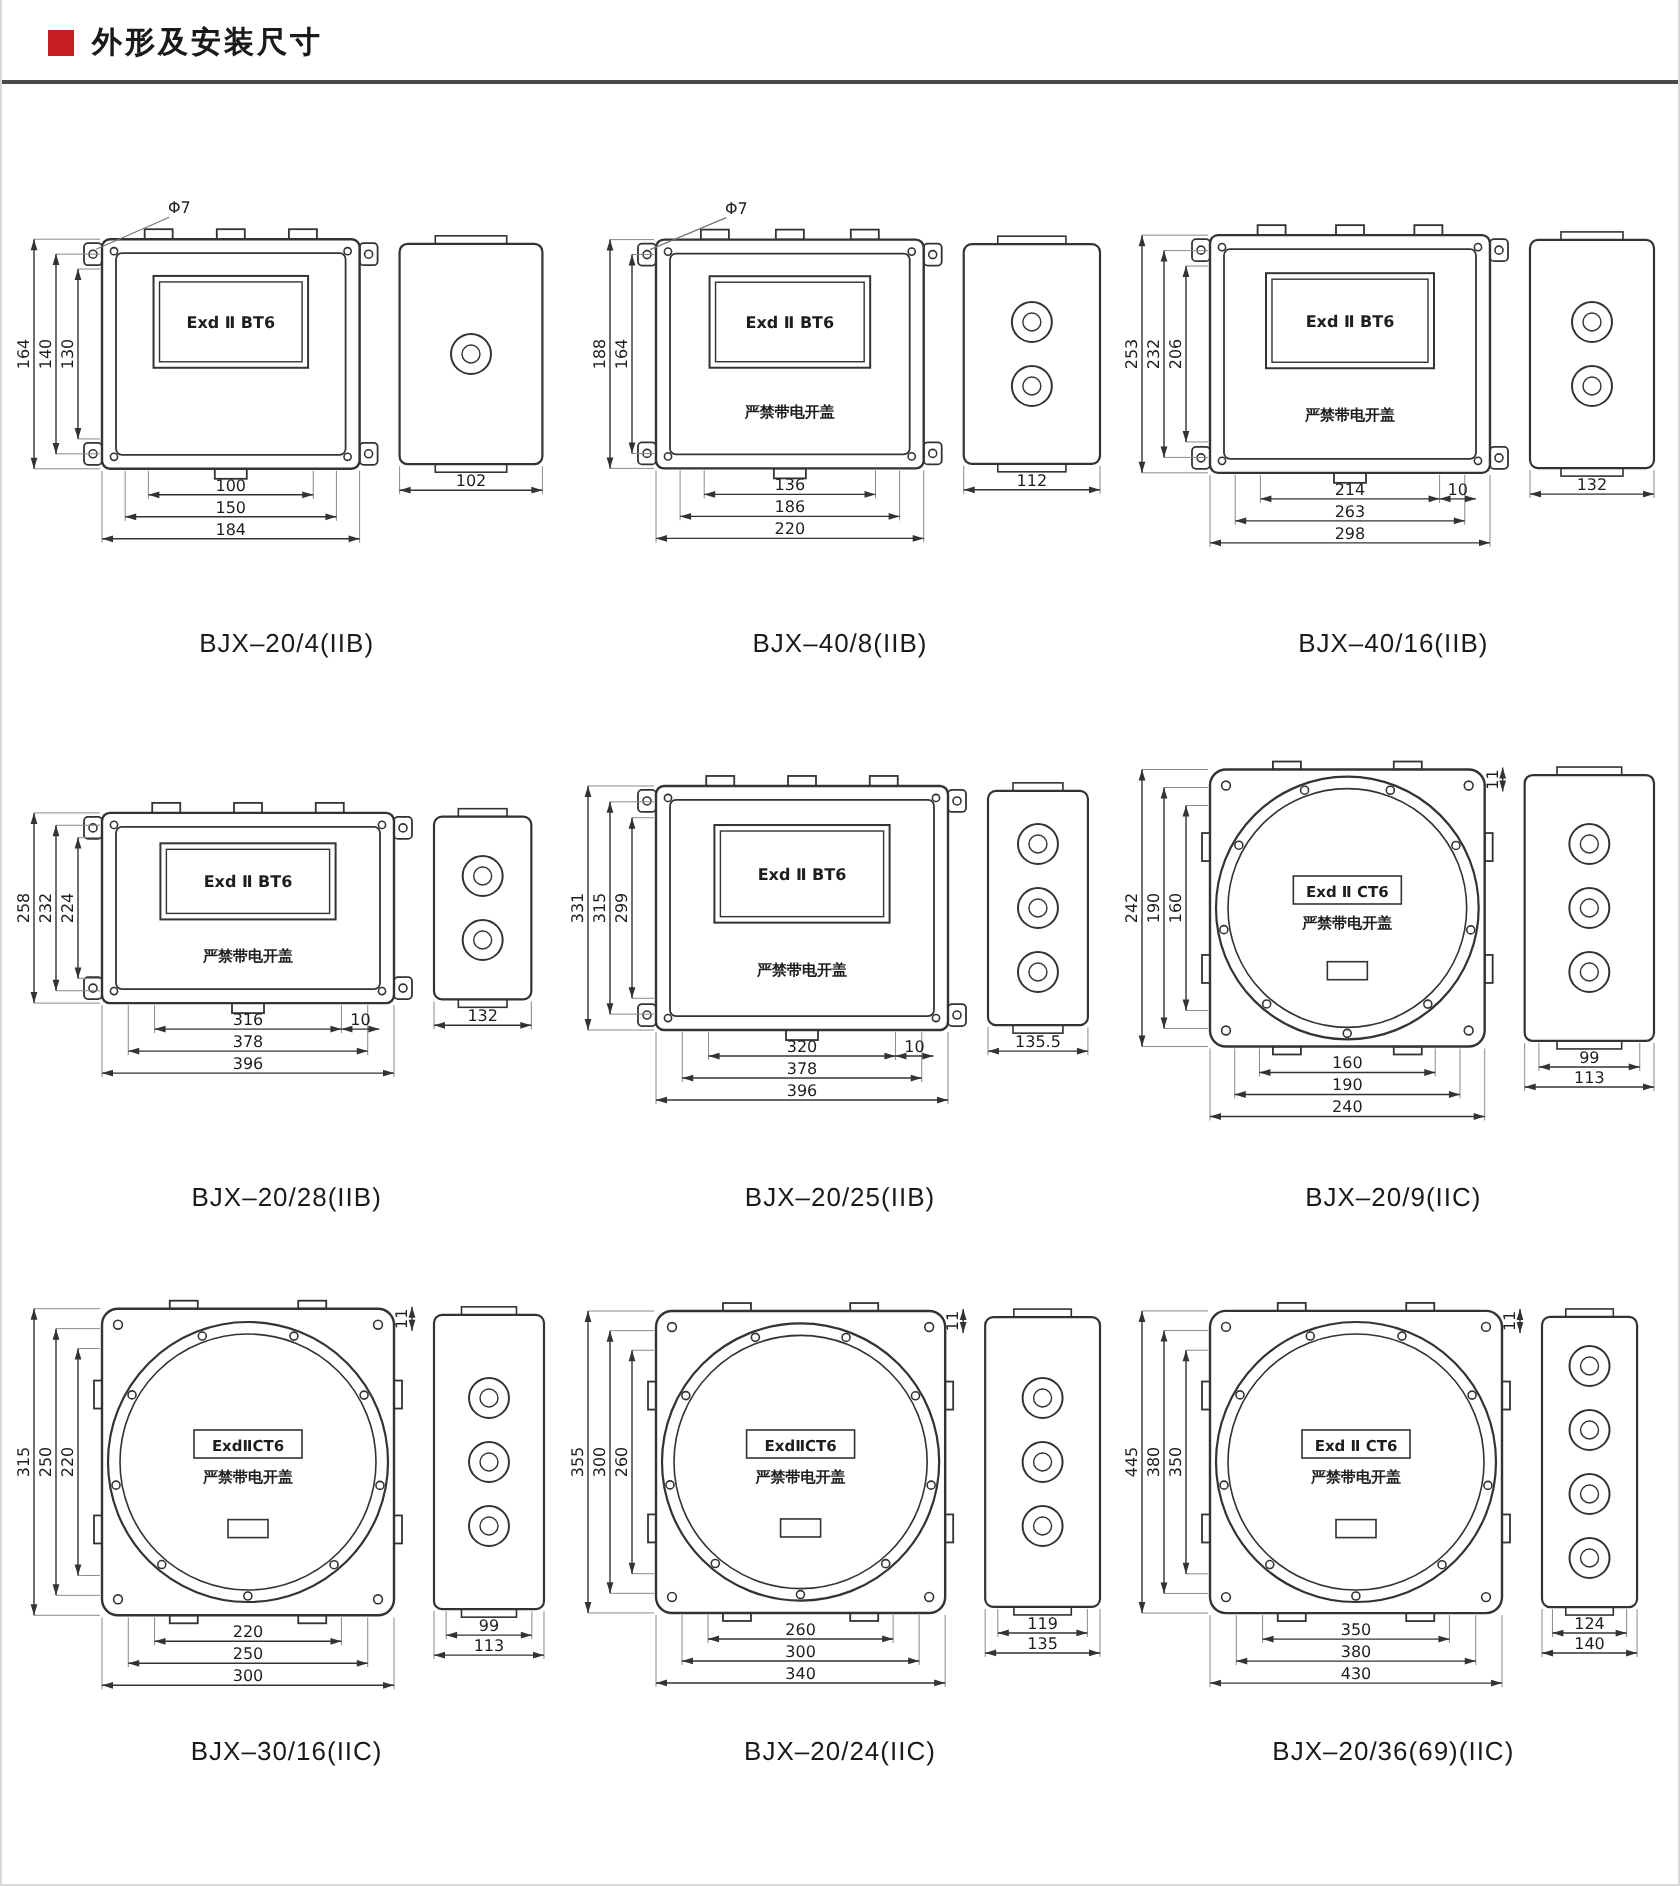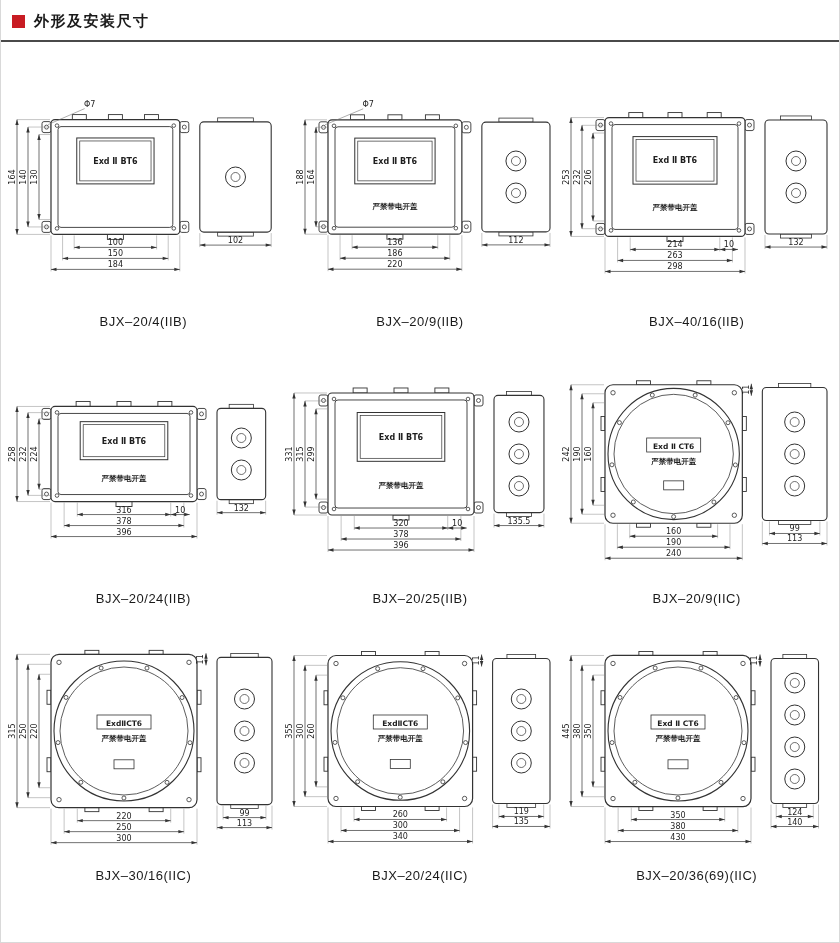--- a/index.html
+++ b/index.html
@@ -12,21 +12,21 @@
   .page {
     width:840px; height:943px;
     border-left:1px solid #d9d9d9;
     border-right:1px solid #d9d9d9;
     border-bottom:1px solid #d9d9d9;
     overflow:hidden;
     background:#fff;
   }
   header {
     display:flex; align-items:center; gap:9px;
-    padding:12px 10px 9px 11px;
+    padding:12px 10px 9px 23px;
     border-radius:15px;
   }
   .red-sq { width:13px; height:13px; background:#c81c23; flex:0 0 auto; }
   h1 { font-size:15px; font-weight:bold; letter-spacing:1.5px; color:#1a1a1a; }
   .rule { height:2px; background:#4a4a4a; }
   .grid {
     display:grid;
     grid-template-columns:repeat(3,1fr);
     padding:24px 4px 0;
     row-gap:14px;
@@ -200,21 +200,21 @@
             <line x1="197.85542168674698" y1="166.90506024096385" x2="197.85542168674698" y2="180.90506024096385" stroke="#8a8a8a" stroke-width="0.5"></line>
             <line x1="266" y1="166.90506024096385" x2="266" y2="180.90506024096385" stroke="#8a8a8a" stroke-width="0.5"></line>
             <line x1="197.85542168674698" y1="178.90506024096385" x2="266" y2="178.90506024096385" stroke="#333" stroke-width="0.7"></line>
             <polygon points="197.85542168674698,178.90506024096385 203.35542168674698,177.20506024096386 203.35542168674698,180.60506024096384" fill="#333"></polygon>
             <polygon points="266,178.90506024096385 260.5,177.20506024096386 260.5,180.60506024096384" fill="#333"></polygon>
             <text x="231.9277108433735" y="176.90506024096385" font-size="8" text-anchor="middle">112</text>
             <text x="84.15662650602408" y="40.80722891566265" font-size="8" text-anchor="middle">Φ7</text>
             <line x1="79.15662650602408" y1="42.80722891566265" x2="41" y2="58.80722891566265" stroke="#777" stroke-width="0.6"></line>
           </g>
         </svg>
-      <figcaption class="model">BJX–20/9(IIB)</figcaption>
+      <figcaption class="model">BJX–40/8(IIB)</figcaption>
     </figure>
     <figure class="cell">
       <svg width="272" height="246" viewBox="0 0 272 246">
           <g>
             <rect x="35" y="53.574418604651164" width="9" height="11" rx="2" fill="#fff" stroke="#333" stroke-width="0.9"></rect>
             <circle cx="39.5" cy="59.074418604651164" r="2" fill="none" stroke="#333" stroke-width="0.8"></circle>
             <rect x="35" y="157.42558139534884" width="9" height="11" rx="2" fill="#fff" stroke="#333" stroke-width="0.9"></rect>
             <circle cx="39.5" cy="162.92558139534884" r="2" fill="none" stroke="#333" stroke-width="0.8"></circle>
             <rect x="183.9906976744186" y="53.574418604651164" width="9" height="11" rx="2" fill="#fff" stroke="#333" stroke-width="0.9"></rect>
             <circle cx="188.4906976744186" cy="59.074418604651164" r="2" fill="none" stroke="#333" stroke-width="0.8"></circle>
@@ -372,21 +372,21 @@
             <polygon points="182.7,171.56060606060606 177.2,169.86060606060607 177.2,173.26060606060605" fill="#333"></polygon>
             <text x="173.20999999999998" y="169.56060606060606" font-size="8" text-anchor="middle">10</text>
             <line x1="210" y1="157.65818181818182" x2="210" y2="171.65818181818182" stroke="#8a8a8a" stroke-width="0.5"></line>
             <line x1="258.6666666666667" y1="157.65818181818182" x2="258.6666666666667" y2="171.65818181818182" stroke="#8a8a8a" stroke-width="0.5"></line>
             <line x1="210" y1="169.65818181818182" x2="258.6666666666667" y2="169.65818181818182" stroke="#333" stroke-width="0.7"></line>
             <polygon points="210,169.65818181818182 215.5,167.95818181818183 215.5,171.3581818181818" fill="#333"></polygon>
             <polygon points="258.6666666666667,169.65818181818182 253.16666666666669,167.95818181818183 253.16666666666669,171.3581818181818" fill="#333"></polygon>
             <text x="234.33333333333334" y="167.65818181818182" font-size="8" text-anchor="middle">132</text>
           </g>
         </svg>
-      <figcaption class="model">BJX–20/24(IIB)</figcaption>
+      <figcaption class="model">BJX–20/28(IIB)</figcaption>
     </figure>
     <figure class="cell">
       <svg width="272" height="246" viewBox="0 0 272 246">
           <g>
             <rect x="35" y="51.98232323232323" width="9" height="11" rx="2" fill="#fff" stroke="#333" stroke-width="0.9"></rect>
             <circle cx="39.5" cy="57.48232323232323" r="2" fill="none" stroke="#333" stroke-width="0.8"></circle>
             <rect x="35" y="159.01767676767676" width="9" height="11" rx="2" fill="#fff" stroke="#333" stroke-width="0.9"></rect>
             <circle cx="39.5" cy="164.51767676767676" r="2" fill="none" stroke="#333" stroke-width="0.8"></circle>
             <rect x="190" y="51.98232323232323" width="9" height="11" rx="2" fill="#fff" stroke="#333" stroke-width="0.9"></rect>
             <circle cx="194.5" cy="57.48232323232323" r="2" fill="none" stroke="#333" stroke-width="0.8"></circle>

